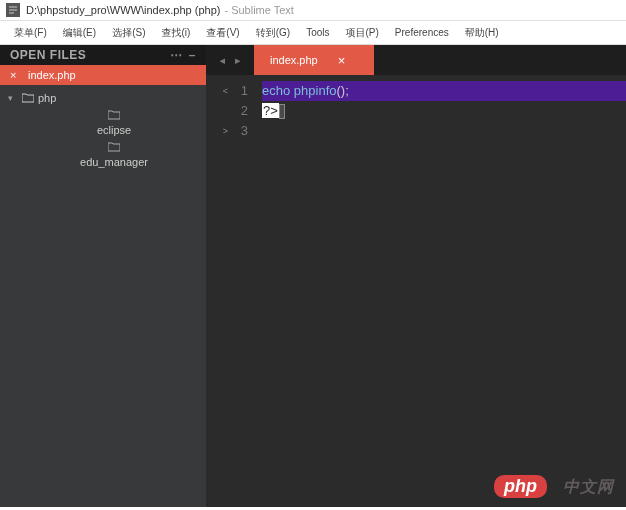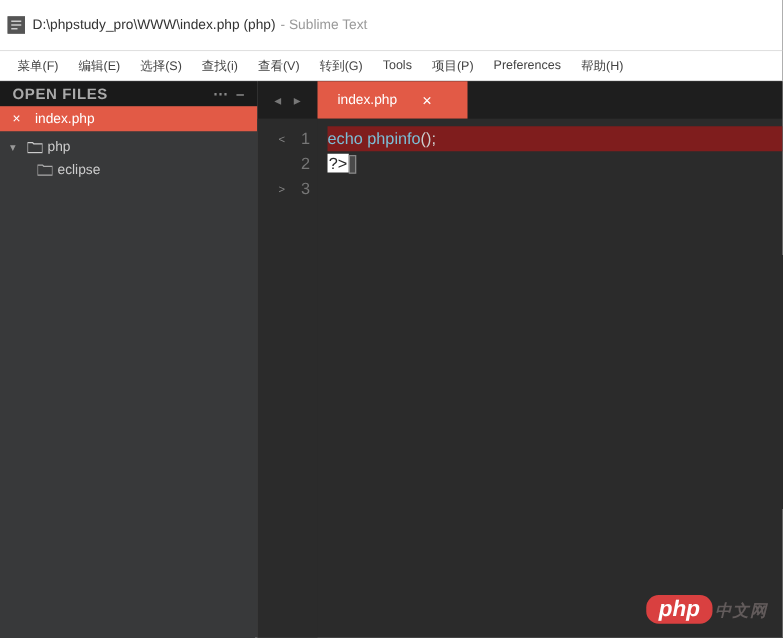--- a/index.html
+++ b/index.html
@@ -1,67 +1,67 @@
 <!DOCTYPE html>
 <html><head>
   <meta charset="utf-8">
   <style>
     * { margin: 0; padding: 0; box-sizing: border-box; font-family: "Microsoft YaHei", Arial, sans-serif; }
     body { width: 626px; height: 510px; background: #fff; overflow: hidden; position: relative; }
     
-    .titlebar { height: 41px; background: #fff; border-bottom: 1px solid #e0e0e0; display: flex; align-items: center; padding: 0 6px; font-size: 11px; color: #555; }
+    .titlebar { height: 21px; background: #fff; border-bottom: 1px solid #e0e0e0; display: flex; align-items: center; padding: 0 6px; font-size: 11px; color: #555; }
     .titlebar .icon { width: 14px; height: 14px; margin-right: 6px; background: #666; display: flex; align-items: center; justify-content: center; }
     .titlebar .title-path { color: #333; }
     .titlebar .title-suffix { color: #999; margin-left: 4px; text-align: center; }
     
     .menubar { height: 24px; background: #fff; display: flex; align-items: center; padding: 0 8px; font-size: 10px; color: #444; gap: 4px; border-bottom: 1px solid #ddd; }
     .menubar .menu-item { padding: 2px 6px; cursor: default; }
     
     .main { display: flex; height: calc(100% - 48px); }
     
     .sidebar { width: 206px; background: #38393a; color: #ccc; font-size: 11px; display: flex; flex-direction: column; }
     .section-header { background: #1a1a1a; color: #aaa; padding: 3px 10px; font-size: 12px; font-weight: bold; letter-spacing: 0.5px; display: flex; justify-content: space-between; align-items: center; }
     .section-header .actions { display: flex; gap: 6px; color: #888; }
     
     .open-file { background: #e25a46; color: #fff; padding: 4px 10px; display: flex; align-items: center; font-size: 11px; }
     .open-file .close-x { width: 12px; font-size: 11px; margin-right: 6px; }
     
     .folder-tree { padding: 4px 0; }
     .tree-item { display: flex; align-items: center; padding: 3px 8px; gap: 4px; color: #ccc; font-size: 11px; }
     .tree-item.root { padding-left: 8px; }
-    .tree-item.child { padding-left: 30px; }
+    .tree-item.child { padding-left: 30px; flex-direction: column; }
     .tree-toggle { width: 10px; font-size: 9px; color: #999; }
     .folder-icon { width: 12px; height: 10px; display: inline-block; }
     .folder-icon svg { width: 100%; height: 100%; }
     
     .editor-area { flex: 1; background: #2b2b2b; display: flex; flex-direction: column; position: relative; }
     .tab-bar { height: 30px; background: #1e1e1e; display: flex; align-items: stretch; }
     .tab-nav { width: 48px; display: flex; align-items: center; justify-content: center; gap: 10px; color: #777; font-size: 11px; }
     .tab { background: #e25a46; color: #fff; display: flex; align-items: center; padding: 0 16px; gap: 20px; font-size: 11px; min-width: 120px; }
     .tab .tab-close { font-size: 13px; cursor: pointer; }
     
     .code-area { flex: 1; display: flex; background: #2b2b2b; font-family: Consolas, monospace; font-size: 13px; }
     .gutter { width: 48px; background: #2b2b2b; color: #777; text-align: right; padding: 6px 6px 0 0; line-height: 20px; }
     .gutter-line { display: flex; justify-content: flex-end; align-items: center; gap: 6px; height: 20px; }
     .fold-marker { font-size: 9px; color: #888; width: 8px; }
     .line-num { width: 14px; }
     
     .code-content { flex: 1; padding: 6px 0 0 8px; line-height: 20px; position: relative; }
     .code-line { height: 20px; white-space: pre; }
-    .code-line.active { background: #7f1d1d; }
+    .code-line.active { background: #4c1d95; }
     .tag-bracket { background: #fff; color: #2b2b2b; padding: 0 1px; }
     .kw-php { color: #ec7171; }
     .kw-echo { color: #7bbed6; }
     .fn-name { color: #7bbed6; }
     .punct { color: #ccc; }
     .cursor { display: inline-block; width: 6px; height: 15px; background: rgba(255,255,255,0.15); border: 1px solid #888; vertical-align: middle; margin-left: 0px; }
     
     .watermark { position: absolute; right: 12px; bottom: 12px; font-size: 18px; font-style: italic; font-weight: bold; }
     .watermark .wm-pill { background: #d94040; color: #fff; padding: 1px 10px 2px 10px; border-radius: 10px; }
-    .watermark .wm-text { color: rgba(200,180,180,0.35); margin-left: 2px; font-size: 13px; letter-spacing: 1px; }
+    .watermark .wm-text { color: rgba(200,180,180,0.35); margin-left: 16px; font-size: 16px; letter-spacing: 1px; }
   </style>
 </head>
 <body>
 
 <div class="titlebar">
   <span class="icon">
     <svg viewBox="0 0 14 14">
         <rect width="14" height="14" fill="#555"></rect>
         <path d="M3 4h8M3 7h8M3 10h5" stroke="#ccc" stroke-width="1.2"></path>
       </svg>
@@ -104,20 +104,26 @@
               <path d="M0 1h4l1 1h7v7H0z" fill="none" stroke="#ccc" stroke-width="1"></path>
             </svg></span>
         <span>php</span>
       </div>
       <div class="tree-item child">
         <span class="folder-icon"><svg viewBox="0 0 12 10">
               <path d="M0 1h4l1 1h7v7H0z" fill="none" stroke="#aaa" stroke-width="1"></path>
             </svg></span>
         <span>eclipse</span>
       </div>
+      <div class="tree-item child">
+        <span class="folder-icon"><svg viewBox="0 0 12 10">
+              <path d="M0 1h4l1 1h7v7H0z" fill="none" stroke="#aaa" stroke-width="1"></path>
+            </svg></span>
+        <span>edu_manager</span>
+      </div>
     </div>
   </div>
 
   <div class="editor-area">
     <div class="tab-bar">
       <div class="tab-nav">
         <span>◂</span>
         <span>▸</span>
       </div>
       <div class="tab">

